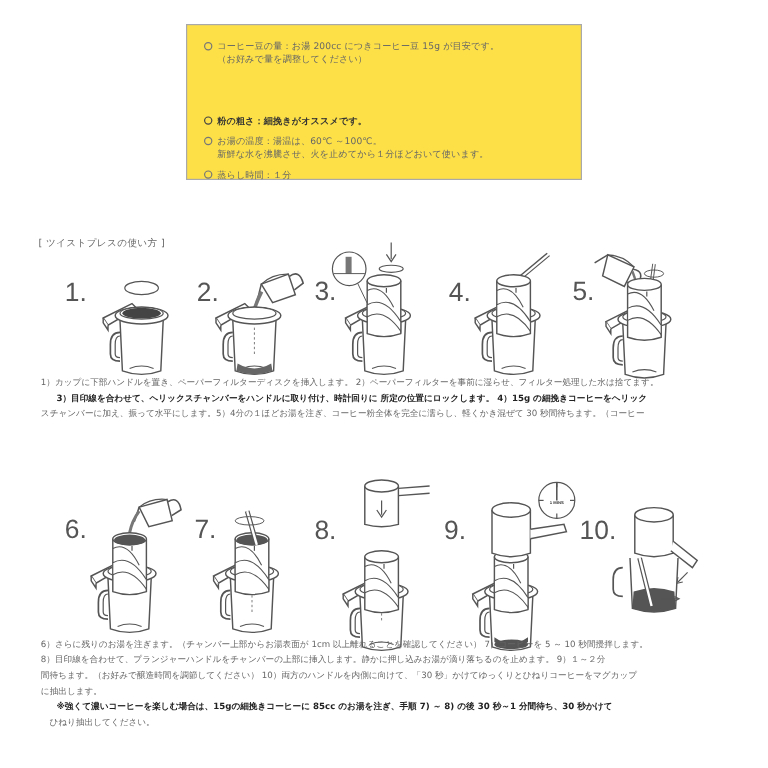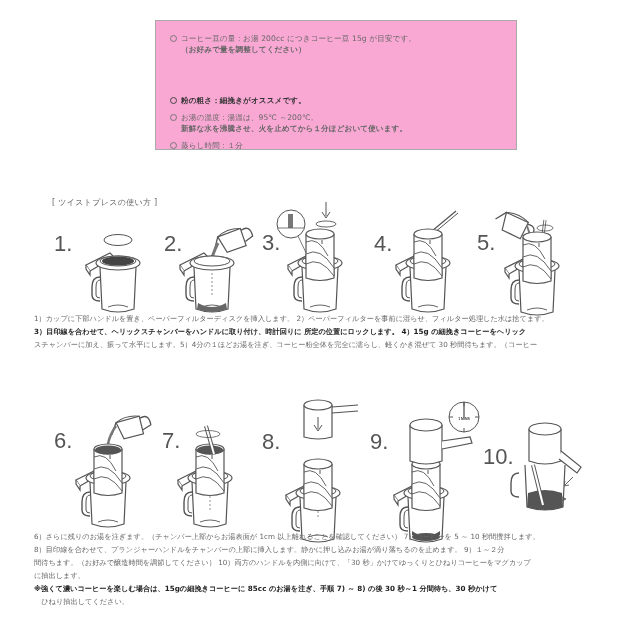--- a/index.html
+++ b/index.html
@@ -1,61 +1,61 @@
 <!DOCTYPE html>
 <html><head>
 <meta charset="utf-8">
 <style>
   * { box-sizing: border-box; margin: 0; padding: 0; }
   html, body { width: 640px; height: 640px; background: #ffffff; overflow: hidden; }
   body { position: relative; font-family: "DejaVu Sans", "Liberation Sans", sans-serif; color: #555; }
 
   .tips-box {
-    position: absolute; left: 155px; top: 20px; width: 362px; height: 130px;
-    border: 1.5px solid #a9a9a9; background: #f9a8d4;
+    position: absolute; left: 155px; top: 20px; width: 330px; height: 130px;
+    border: 1.5px solid #a9a9a9; background: #fde047;
     padding: 12px 14px 16px 14px;
   }
   .tip { font-size: 7.6px; line-height: 11px; color: #666; margin-bottom: 6px; white-space: nowrap; letter-spacing: 0.1px; }
   .tip.bold { color: #333; font-weight: bold; margin-top: 40px; }
   .tip .bullet {
     display: inline-block; width: 7px; height: 7px; border: 1px solid #777; border-radius: 50%;
     vertical-align: -1px; margin-right: 4px;
   }
   .tip.bold .bullet { border-color: #444; border-width: 1.2px; }
-  .tip .cont { display: block; padding-left: 11px; font-weight: bold; }
+  .tip .cont { display: block; padding-left: 11px; }
 
   .section-title {
-    position: absolute; left: 52px; top: 197px; font-size: 8px; color: #666; letter-spacing: 0.3px;
+    position: absolute; left: 32px; top: 197px; font-size: 8px; color: #666; letter-spacing: 0.3px;
   }
 
   .step { position: absolute; }
   .step-num {
     position: absolute; font-family: "Liberation Sans", sans-serif; font-size: 22px; color: #555; font-weight: normal;
   }
   .step svg { position: absolute; overflow: visible; }
 
   .desc {
     position: absolute; left: 34px; font-size: 7.2px; line-height: 13px; color: #666; white-space: nowrap;
   }
-  .desc .b { color: #222; font-weight: bold; }
+  .desc .b { color: #222; font-weight: bold; margin-left: 13px; }
   .desc .line { display: block; }
 </style>
 </head>
 <body>
 
 <div class="tips-box">
   <div class="tip">
     <span class="bullet"></span><span>コーヒー豆の量：お湯 200cc につきコーヒー豆 15g が目安です。</span>
     <span class="cont">（お好みで量を調整してください）</span>
   </div>
   <div class="tip bold">
     <span class="bullet"></span><span>粉の粗さ：細挽きがオススメです。</span>
   </div>
   <div class="tip">
-    <span class="bullet"></span><span>お湯の温度：湯温は、95℃ ～200℃。</span>
+    <span class="bullet"></span><span>お湯の温度：湯温は、60℃ ～100℃。</span>
     <span class="cont">新鮮な水を沸騰させ、火を止めてから１分ほどおいて使います。</span>
   </div>
   <div class="tip">
     <span class="bullet"></span><span>蒸らし時間：１分</span>
   </div>
 </div>
 
 <div class="section-title">[ ツイストプレスの使い方 ]</div>
 
 <svg width="0" height="0" style="position:absolute">
@@ -249,21 +249,21 @@
       </g>
     <path d="M40,30 L40,66 Q56,72 72,66 L72,30" fill="#fff" stroke="#555" stroke-width="1.2"></path>
     <ellipse cx="56" cy="30" rx="16" ry="6" fill="#fff" stroke="#555" stroke-width="1.2"></ellipse>
     <path d="M72,46 L100,42 L102,48 L72,54" fill="#fff" stroke="#555" stroke-width="1.2"></path>
     <ellipse cx="56" cy="142" rx="14" ry="4" fill="#555"></ellipse>
     <path d="M42,136 Q56,146 70,136 L70,140 Q56,150 42,140 Z" fill="#555"></path>
   </svg>
 </div>
 
 <div class="step" style="left:485px; top:415px; width:110px; height:105px;">
-  <span class="step-num" style="left:-2px; top:14px;margin-top:15px;">10.</span>
+  <span class="step-num" style="left:-2px; top:14px;">10.</span>
   <svg width="110" height="105" viewBox="0 0 110 105">
     <path d="M44,14 L44,46 Q60,52 76,46 L76,14" fill="#fff" stroke="#555" stroke-width="1.2"></path>
     <ellipse cx="60" cy="14" rx="16" ry="6" fill="#fff" stroke="#555" stroke-width="1.2"></ellipse>
     <path d="M76,36 L96,52 L92,58 L74,44" fill="#fff" stroke="#555" stroke-width="1.2"></path>
     <line x1="88" y1="62" x2="80" y2="70" stroke="#555" stroke-width="0.9"></line>
     <path d="M80,66 L79,71 L84,70" fill="none" stroke="#555" stroke-width="0.9"></path>
     <path d="M40,50 L42,92 Q60,98 78,92 L80,50" fill="#fff" stroke="#555" stroke-width="1.2"></path>
     <path d="M34,58 Q26,58 26,68 L26,76 Q26,82 34,82" fill="none" stroke="#555" stroke-width="1.4"></path>
     <path d="M43,78 Q60,72 77,78 L78,92 Q60,98 42,92 Z" fill="#555"></path>
     <line x1="48" y1="50" x2="58" y2="90" stroke="#555" stroke-width="4"></line>

